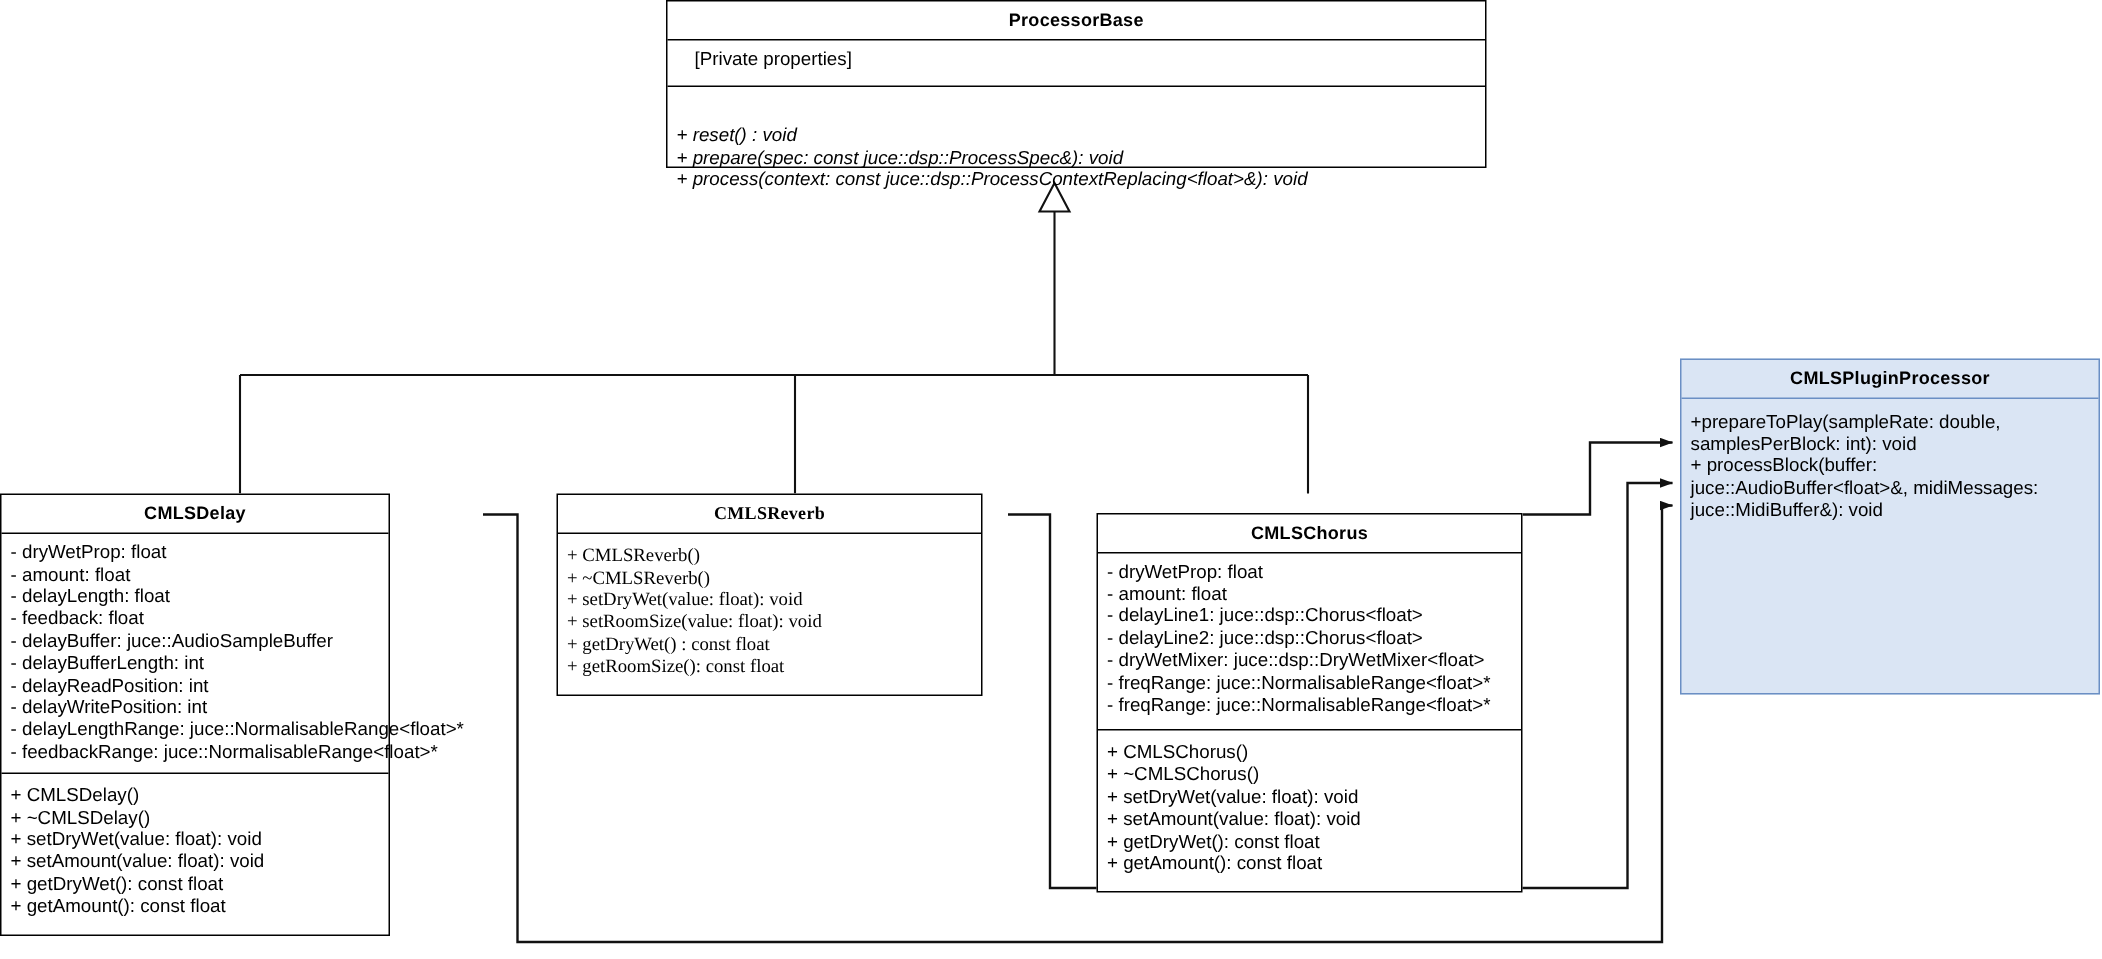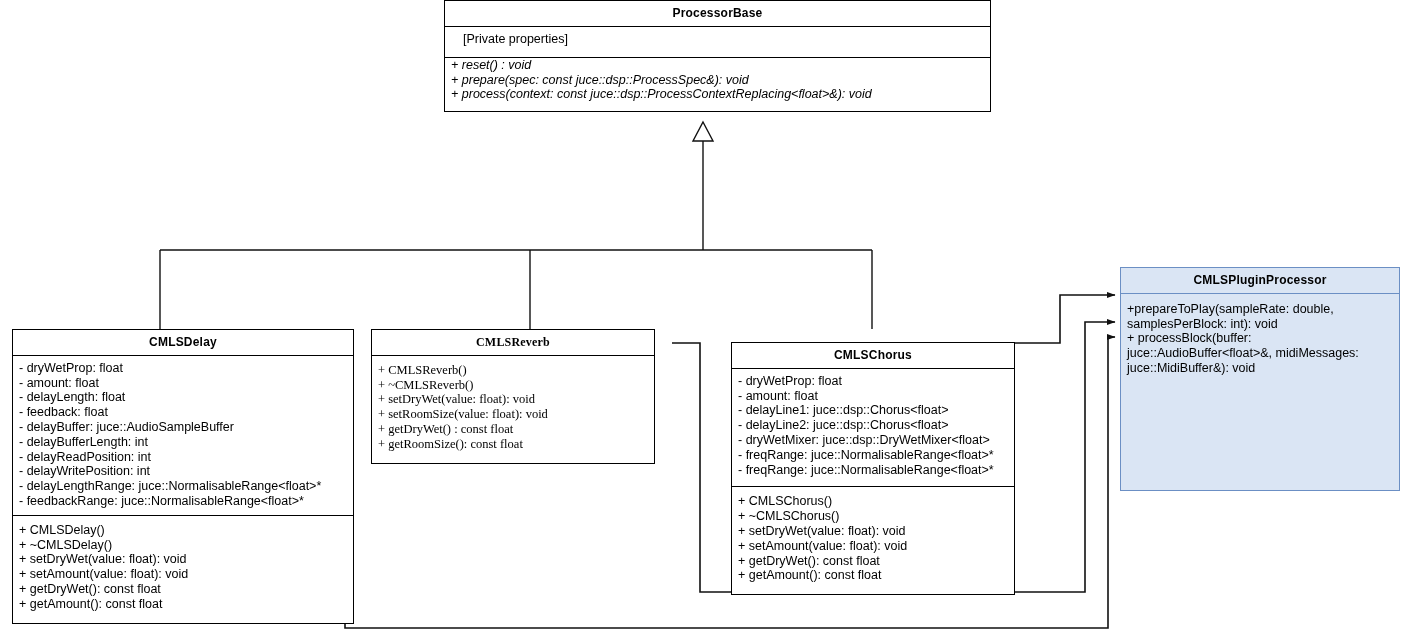--- a/index.html
+++ b/index.html
@@ -25,21 +25,20 @@
     box-sizing: border-box;
     border: 1px solid #000000;
     background: #ffffff;
     font-size: 12.5px;
     color: #000000;
     line-height: 14.8px;
   }
   .uml-class.accent {
     border-color: #6b8fc4;
     background: #dae5f4;
-    margin-top: 28px;
   }
 
   .cls-title {
     box-sizing: border-box;
     text-align: center;
     font-weight: bold;
     font-size: 12px;
     padding: 5px 4px 5px 4px;
     border-bottom: 1px solid #000000;
     letter-spacing: 0.2px;
@@ -113,28 +112,28 @@
     <g stroke="#111111" stroke-width="1.6" fill="none">
       <path d="M322,343 L345,343 L345,628 L1108,628 L1108,337 L1115,337" marker-end="url(#arrowFilled)"></path>
     </g>
   </svg>
 
   <div class="uml-class" style="left:444px; top:0px; width:547px;">
     <div class="cls-title">ProcessorBase</div>
     <div class="cls-section" style="height:30px;margin-left:12px;">
       <div class="cls-line">[Private properties]</div>
     </div>
-    <div class="cls-section italic" style="padding-top:0; height:54px;">
+    <div class="cls-section italic" style="padding-top:25px; height:54px;">
       <div class="cls-line">+ reset() : void</div>
       <div class="cls-line">+ prepare(spec: const juce::dsp::ProcessSpec&amp;): void</div>
       <div class="cls-line">+ process(context: const juce::dsp::ProcessContextReplacing&lt;float&gt;&amp;): void</div>
     </div>
   </div>
 
-  <div class="uml-class" style="left:12px; top:329px; width:342px;">
+  <div class="uml-class" style="left:0px; top:329px; width:260px;">
     <div class="cls-title">CMLSDelay</div>
     <div class="cls-section">
       <div class="cls-line">- dryWetProp: float</div>
       <div class="cls-line">- amount: float</div>
       <div class="cls-line">- delayLength: float</div>
       <div class="cls-line">- feedback: float</div>
       <div class="cls-line">- delayBuffer: juce::AudioSampleBuffer</div>
       <div class="cls-line">- delayBufferLength: int</div>
       <div class="cls-line">- delayReadPosition: int</div>
       <div class="cls-line">- delayWritePosition: int</div>

